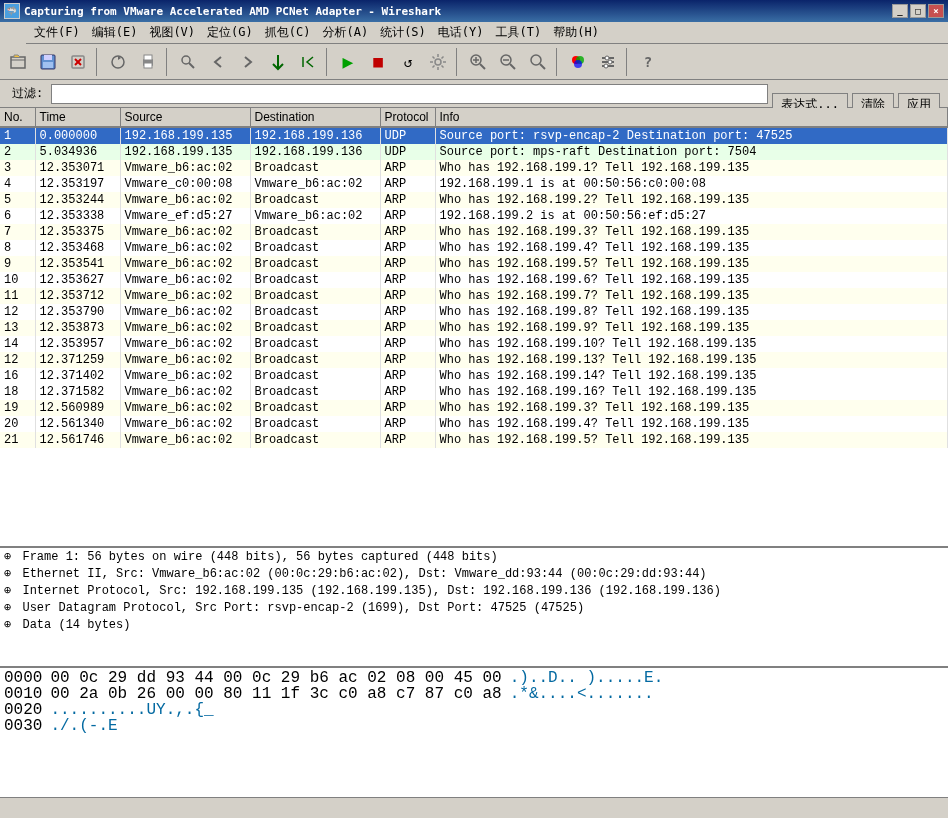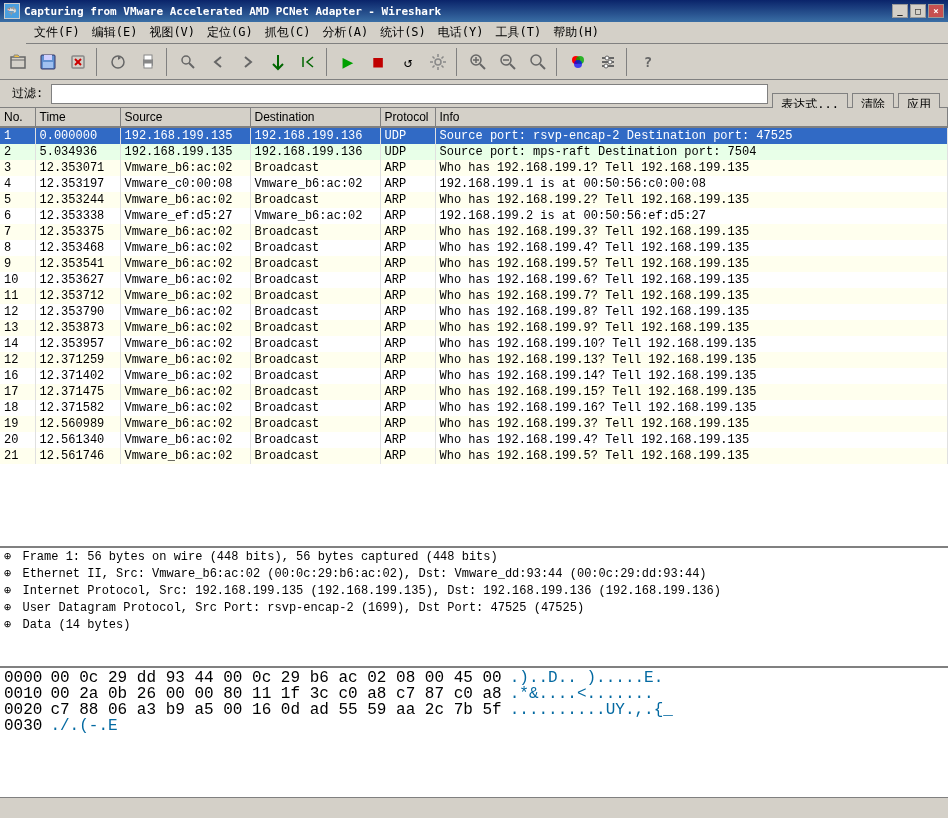--- a/index.html
+++ b/index.html
@@ -518,28 +518,20 @@
           <td>Who has 192.168.199.13?  Tell 192.168.199.135</td>
         </tr>
         <tr style="background: rgb(255, 255, 255);">
           <td>16</td>
           <td>12.371402</td>
           <td>Vmware_b6:ac:02</td>
           <td>Broadcast</td>
           <td>ARP</td>
           <td>Who has 192.168.199.14?  Tell 192.168.199.135</td>
         </tr>
-        <tr style="background: rgb(255, 255, 238);">
-          <td>17</td>
-          <td>12.371475</td>
-          <td>Vmware_b6:ac:02</td>
-          <td>Broadcast</td>
-          <td>ARP</td>
-          <td>Who has 192.168.199.15?  Tell 192.168.199.135</td>
-        </tr>
         <tr style="background: rgb(255, 255, 255);">
           <td>18</td>
           <td>12.371582</td>
           <td>Vmware_b6:ac:02</td>
           <td>Broadcast</td>
           <td>ARP</td>
           <td>Who has 192.168.199.16?  Tell 192.168.199.135</td>
         </tr>
         <tr style="background: rgb(255, 255, 238);">
           <td>19</td>
@@ -583,21 +575,20 @@
       <span class="hex-bytes">00 0c 29 dd 93 44 00 0c  29 b6 ac 02 08 00 45 00</span>
       <span class="hex-ascii">.)..D.. ).....E.</span>
     </div>
     <div class="hex-row">
       <span class="hex-offset">0010</span>
       <span class="hex-bytes">00 2a 0b 26 00 00 80 11  1f 3c c0 a8 c7 87 c0 a8</span>
       <span class="hex-ascii">.*&amp;....&lt;.......</span>
     </div>
     <div class="hex-row">
       <span class="hex-offset">0020</span>
-      <span class="hex-bytes">c7 88 06 a3 b9 a5 00 16  0d ad 55 59 aa 2c 7b 5f</span>
       <span class="hex-ascii">..........UY.,.{_</span>
     </div>
     <div class="hex-row">
       <span class="hex-offset">0030</span>
       <span class="hex-ascii">./.(-.E</span>
     </div>
   </div>
 
 <div id="gap-area"></div>
 

